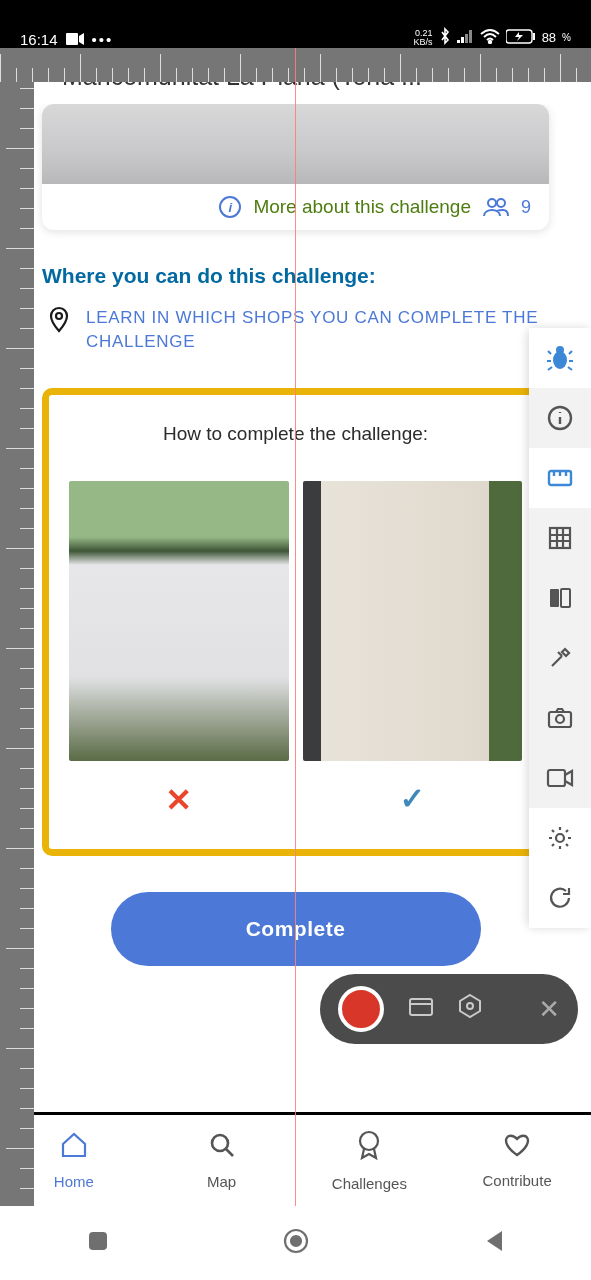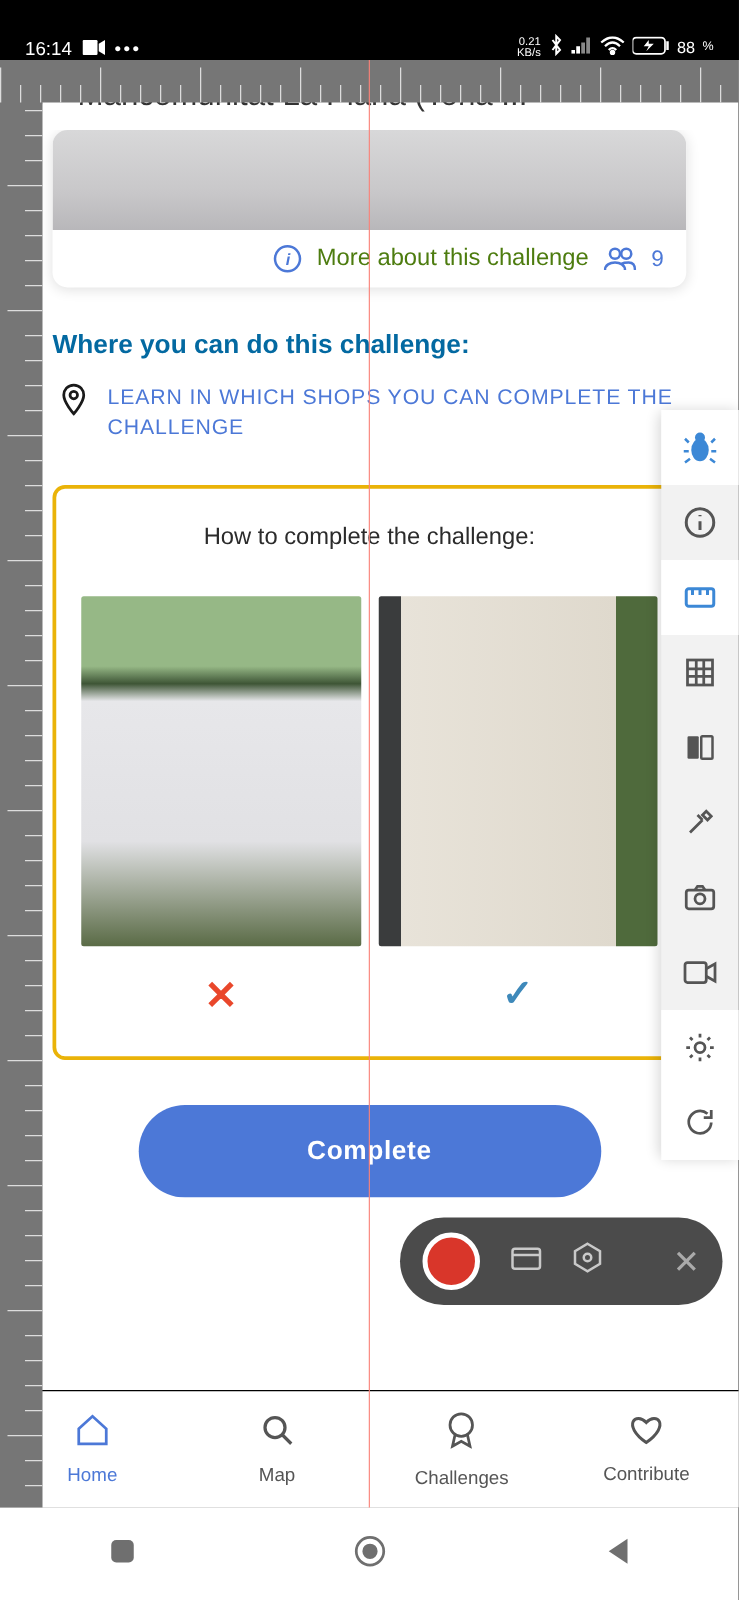--- a/index.html
+++ b/index.html
@@ -27,33 +27,33 @@
 .info-ico { width: 22px; height: 22px; border: 2px solid #4c78d7; border-radius: 50%; display: flex; align-items: center; justify-content: center; color: #4c78d7; font-size: 13px; font-weight: 700; font-style: italic; }
 .card-link { color: #4d7c0f; font-size: 19px; }
 .people-ico { color: #4c78d7; font-size: 22px; display: flex; align-items: center; }
 .card-count { color: #4c78d7; font-size: 18px; font-weight: 500; }
 .card-desc { padding: 8px 18px 20px; font-size: 18.5px; color: #2b2b2b; letter-spacing: 0.2px; }
 
 .sec-title { font-size: 21px; font-weight: 700; color: #0369a1; padding: 34px 4px 18px 34px; }
 .loc-row { display: flex; gap: 16px; padding: 0 34px 14px 40px; }
 .loc-txt { color: #4c78d7; font-size: 17px; letter-spacing: 0.7px; font-weight: 500; line-height: 1.4; }
 
-.howcard { margin: 20px 34px 0; border: 3px solid #eab308; border-radius: 10px; padding: 28px 20px 30px; }
+.howcard { margin: 20px 34px 0; border: 7px solid #eab308; border-radius: 10px; padding: 28px 20px 30px; }
 .how-title { text-align: center; font-size: 19px; color: #2b2b2b; margin-bottom: 36px; }
 .how-imgs { display: flex; gap: 14px; }
 .how-col { flex: 1; display: flex; flex-direction: column; align-items: center; gap: 20px; }
 .howimg { width: 100%; height: 280px; border-radius: 2px; }
 .img-bad { background: linear-gradient(180deg, #96b886 20%, #3e5536 25%, #e7e7ea 30%, #e1e1e4 70%, #5a6b46); position: relative; }
 .img-good { background: linear-gradient(90deg, #3a3c3d 8%, #e8e3d9 8%, #dfd9cd 85%, #4f6a3c 85%); position: relative; }
 .x-mark { font-size: 32px; color: #e9472b; font-weight: 700; }
 .check-mark { font-size: 30px; color: #3e89ba; font-weight: 700; }
 
 .complete-btn { margin: 36px auto 0; width: 370px; height: 74px; background: #4c78d7; color: #fff; border-radius: 40px; display: flex; align-items: center; justify-content: center; font-size: 21px; font-weight: 600; letter-spacing: 0.5px; }
 
-.bottomnav { position: absolute; left: 0; right: 0; bottom: 0; height: 94px; border-top: 1px solid #000000; display: flex; background: #fff; }
+.bottomnav { position: absolute; left: 0; right: 0; bottom: 0; height: 94px; border-top: 3px solid #000000; display: flex; background: #fff; }
 .nav-item { flex: 1; display: flex; flex-direction: column; align-items: center; justify-content: center; gap: 8px; color: #555; font-size: 15px; }
 .nav-item.active { color: #4c78d7; }
 .nav-ico { font-size: 26px; }
 
 .dev-panel { position: absolute; right: 0; top: 328px; width: 62px; background: #f2f2f2; border-radius: 8px 0 0 8px; box-shadow: -2px 0 10px rgba(0,0,0,.15); display: flex; flex-direction: column; z-index: 40; }
 .dev-item { height: 60px; display: flex; align-items: center; justify-content: center; color: #555; font-size: 24px; }
 .dev-item.alt { background: #fff; }
 .dev-item.bug { color: #3c88d6; }
 .dev-item.ron { color: #3c88d6; background: #fff; }
 

